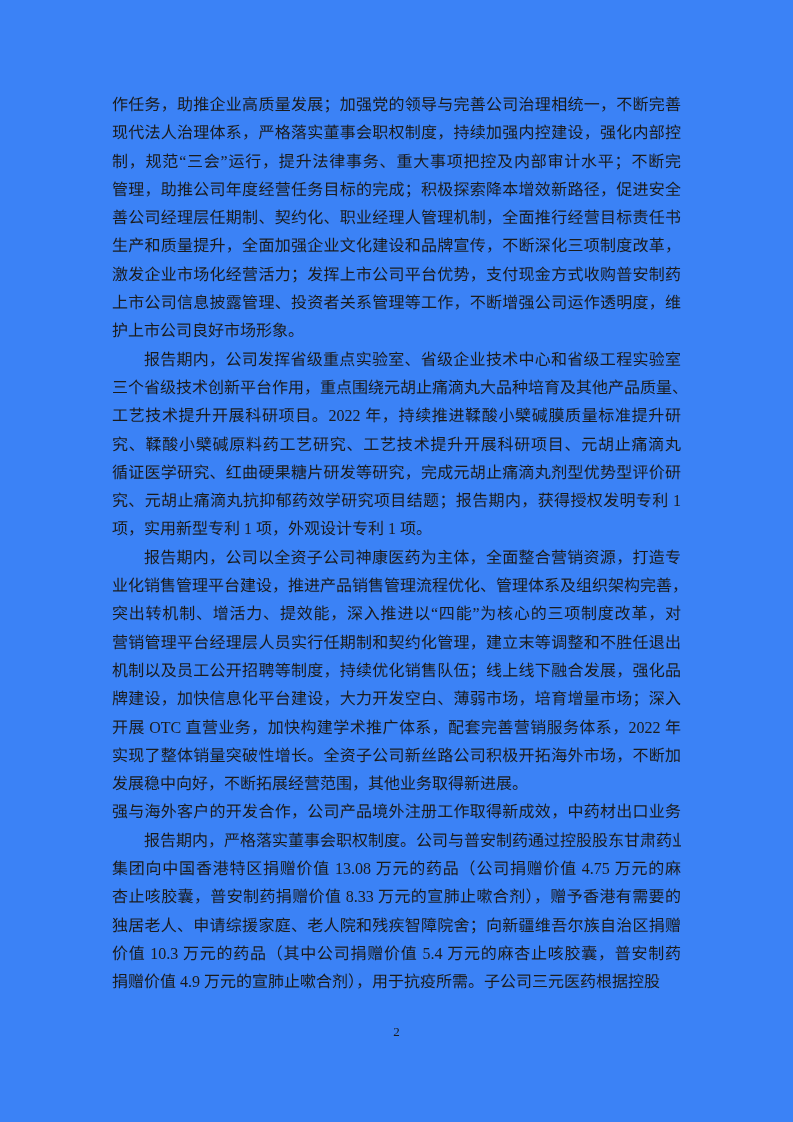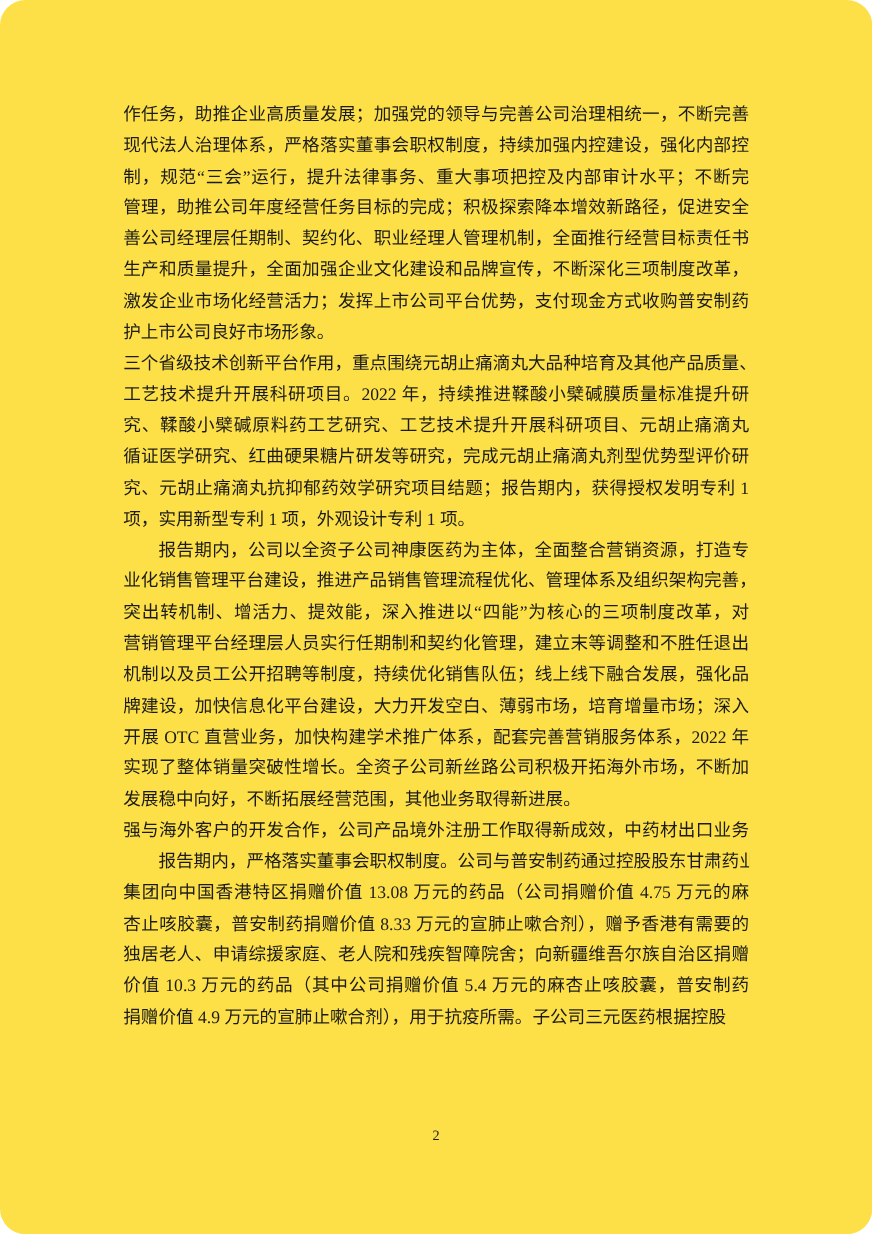--- a/index.html
+++ b/index.html
@@ -44,30 +44,32 @@
     top: 1024px;
     width: 793px;
     text-align: center;
     font-size: 13px;
     line-height: 16px;
   }
 </style>
 </head>
 <body>
 
-<div class="page" style="background: #fde047; color: rgb(27, 27, 27); border-radius: 23px;">
+<div class="page" style="background: #3b82f6; color: rgb(27, 27, 27);">
   <div class="doc-body">
       <div class="line">作任务，助推企业高质量发展；加强党的领导与完善公司治理相统一，不断完善</div>
       <div class="line">现代法人治理体系，严格落实董事会职权制度，持续加强内控建设，强化内部控</div>
       <div class="line">制，规范“三会”运行，提升法律事务、重大事项把控及内部审计水平；不断完</div>
       <div class="line">管理，助推公司年度经营任务目标的完成；积极探索降本增效新路径，促进安全</div>
       <div class="line">善公司经理层任期制、契约化、职业经理人管理机制，全面推行经营目标责任书</div>
       <div class="line">生产和质量提升，全面加强企业文化建设和品牌宣传，不断深化三项制度改革，</div>
       <div class="line">激发企业市场化经营活力；发挥上市公司平台优势，支付现金方式收购普安制药</div>
+      <div class="line">上市公司信息披露管理、投资者关系管理等工作，不断增强公司运作透明度，维</div>
       <div class="line para-end">护上市公司良好市场形象。</div>
+      <div class="line indent">报告期内，公司发挥省级重点实验室、省级企业技术中心和省级工程实验室</div>
       <div class="line">三个省级技术创新平台作用，重点围绕元胡止痛滴丸大品种培育及其他产品质量、</div>
       <div class="line">工艺技术提升开展科研项目。2022 年，持续推进鞣酸小檗碱膜质量标准提升研</div>
       <div class="line">究、鞣酸小檗碱原料药工艺研究、工艺技术提升开展科研项目、元胡止痛滴丸</div>
       <div class="line">循证医学研究、红曲硬果糖片研发等研究，完成元胡止痛滴丸剂型优势型评价研</div>
       <div class="line">究、元胡止痛滴丸抗抑郁药效学研究项目结题；报告期内，获得授权发明专利 1</div>
       <div class="line para-end">项，实用新型专利 1 项，外观设计专利 1 项。</div>
       <div class="line indent">报告期内，公司以全资子公司神康医药为主体，全面整合营销资源，打造专</div>
       <div class="line">业化销售管理平台建设，推进产品销售管理流程优化、管理体系及组织架构完善，</div>
       <div class="line">突出转机制、增活力、提效能，深入推进以“四能”为核心的三项制度改革，对</div>
       <div class="line">营销管理平台经理层人员实行任期制和契约化管理，建立末等调整和不胜任退出</div>

